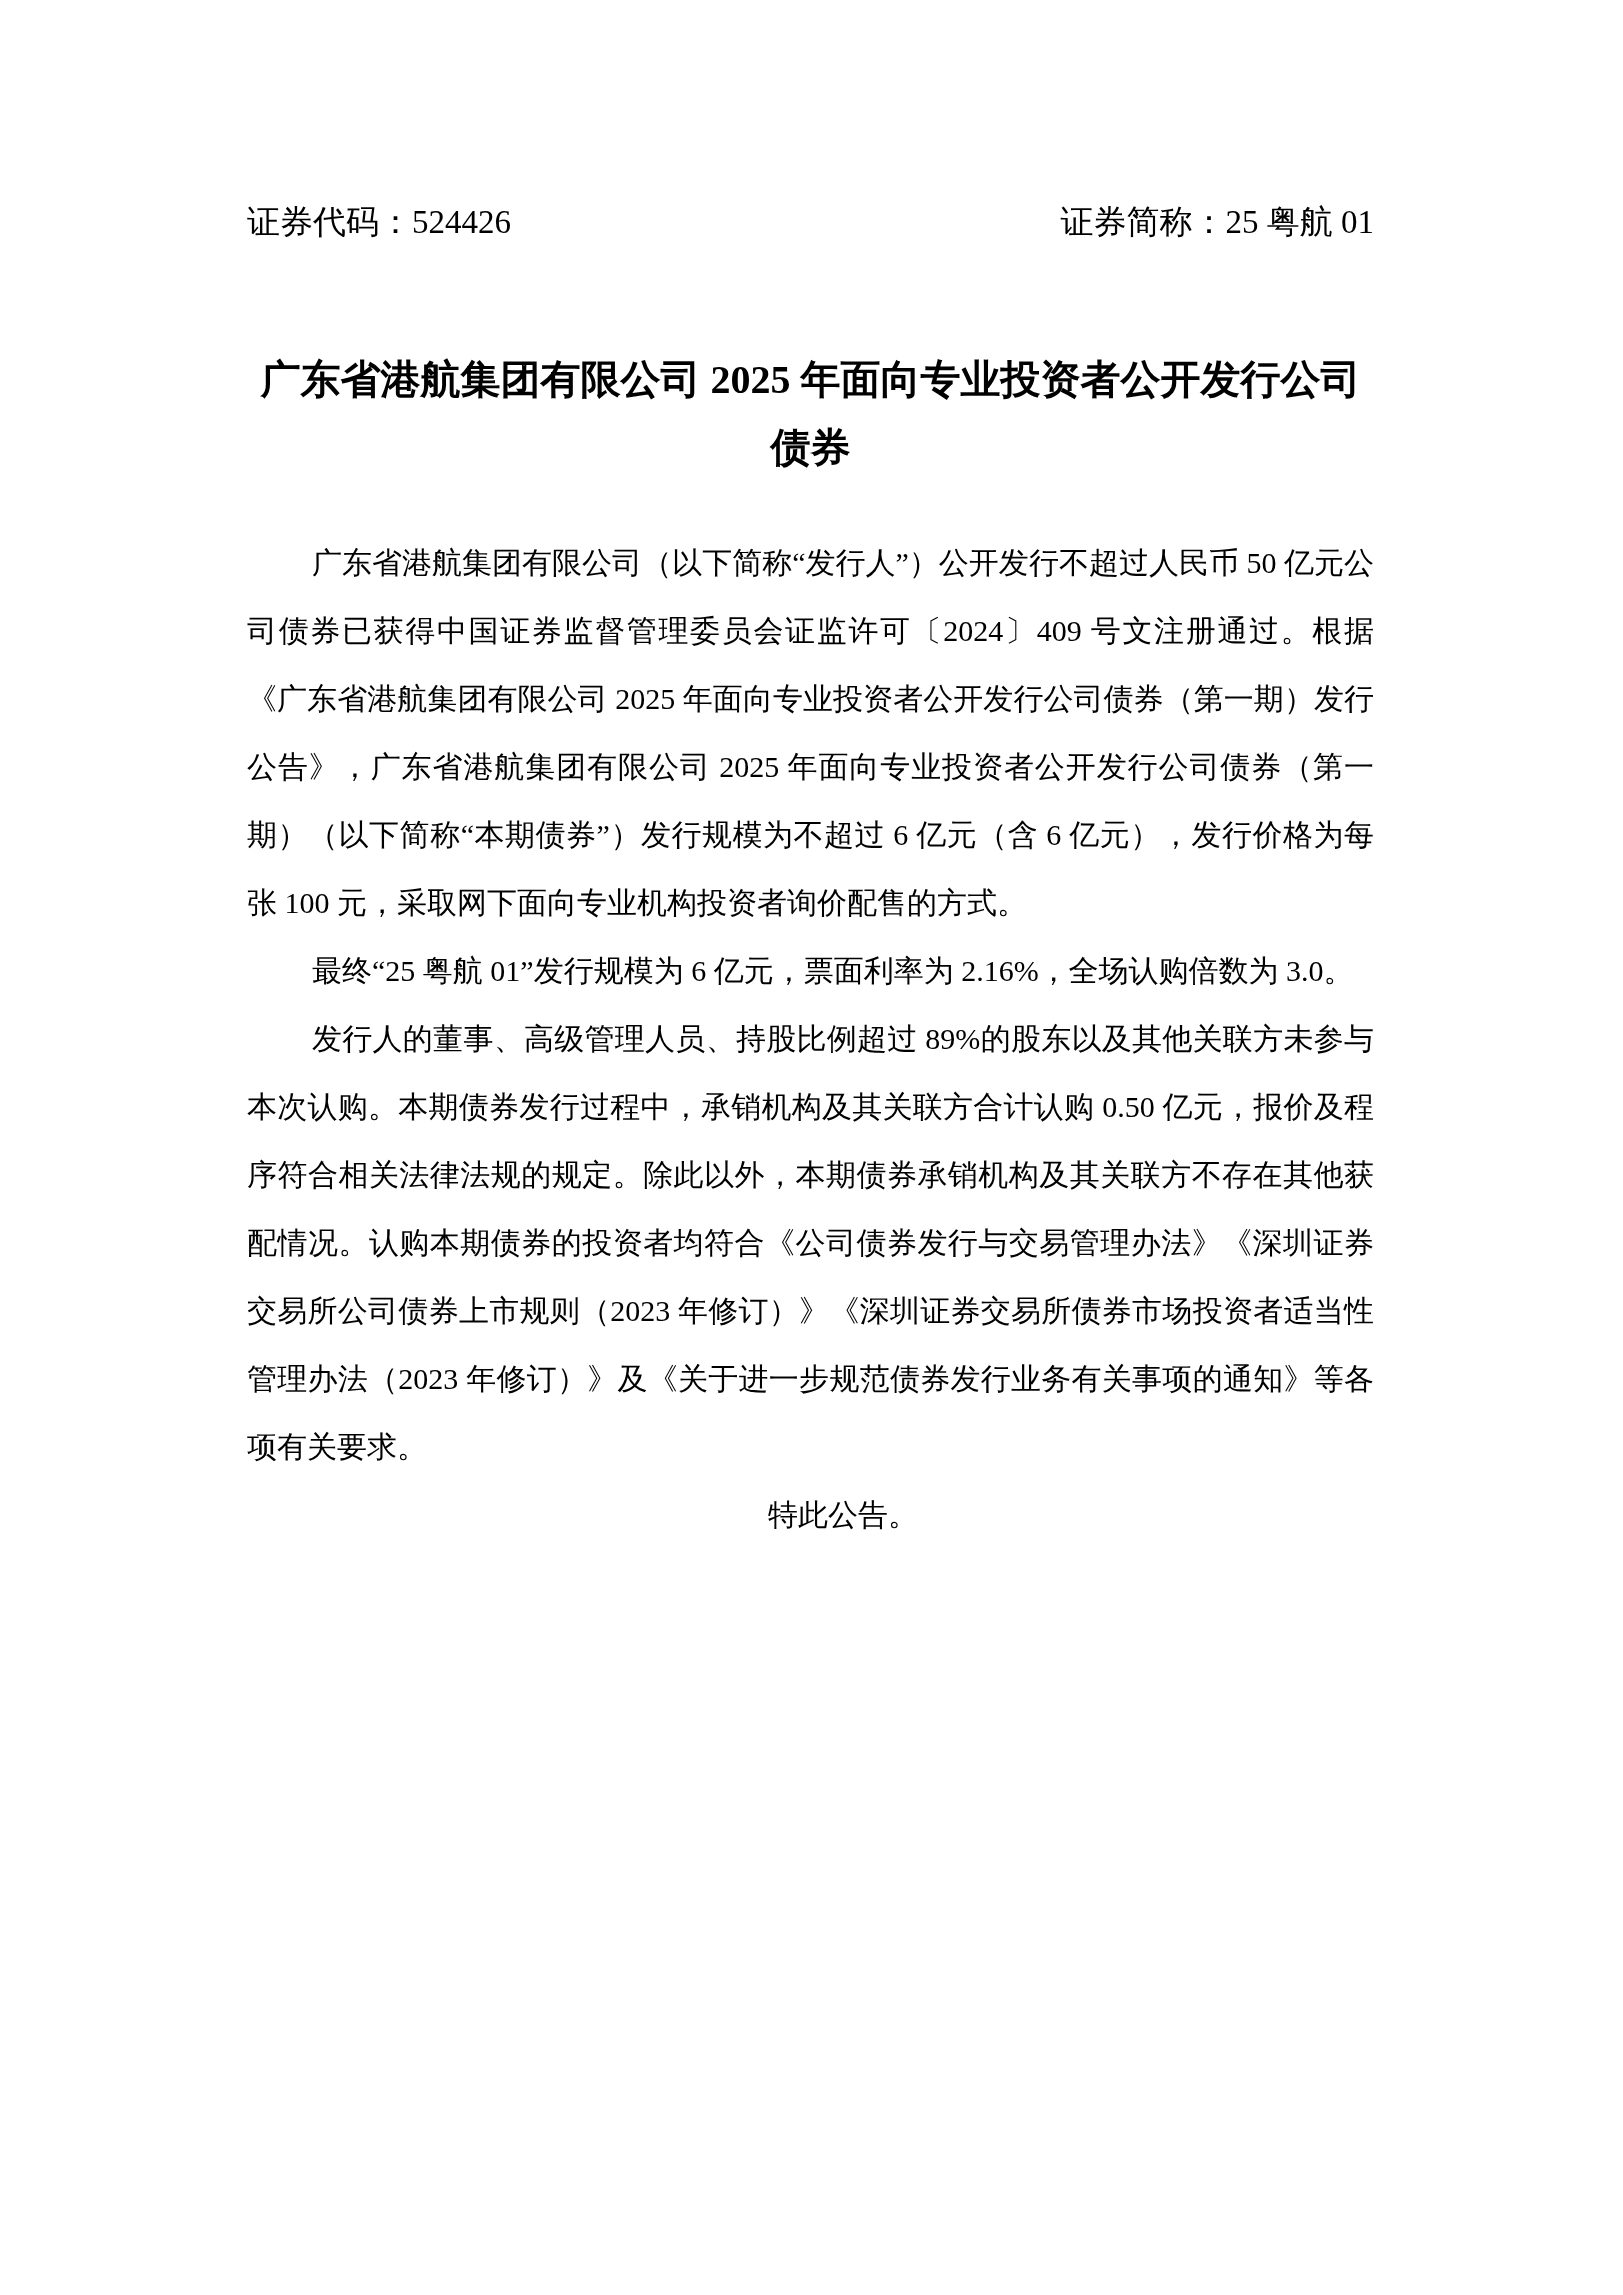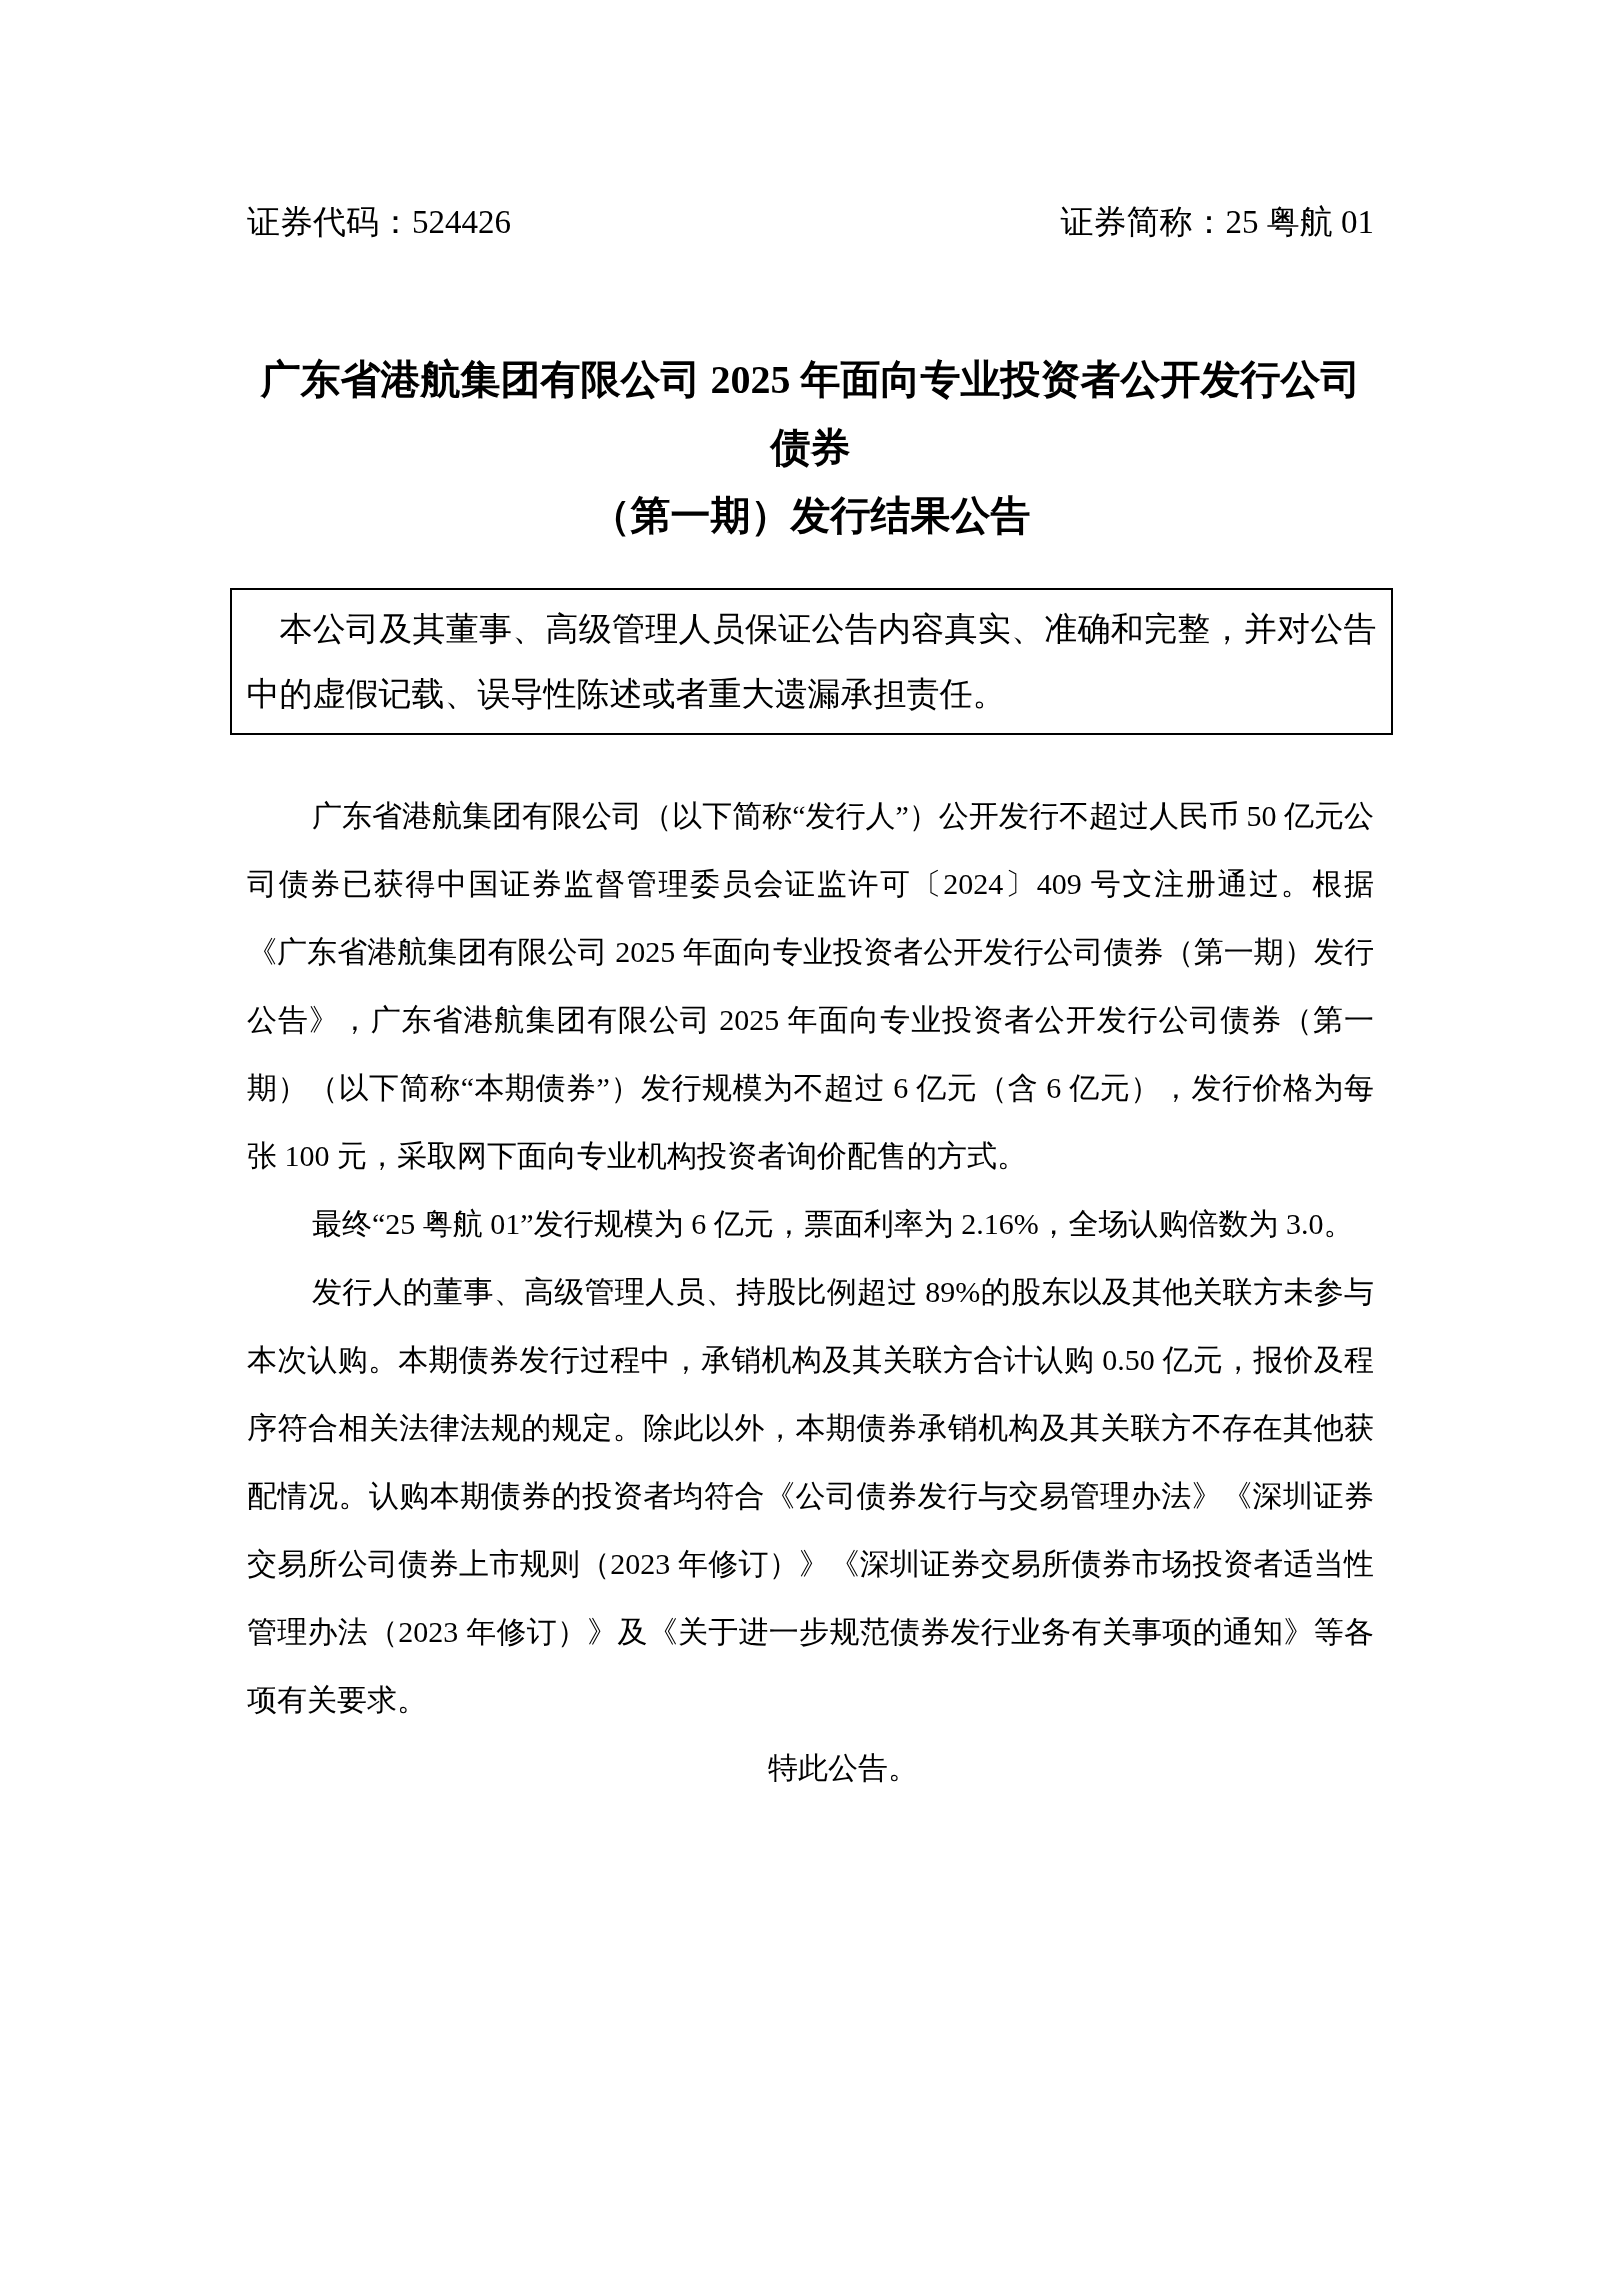--- a/index.html
+++ b/index.html
@@ -77,26 +77,22 @@
 <div class="page">
   <div class="content">
 
     <div class="doc-header">
       <span>证券代码：524426</span>
       <span>证券简称：25 粤航 01</span>
     </div>
 
     <div class="doc-title">
       <div>广东省港航集团有限公司 2025 年面向专业投资者公开发行公司债券</div>
-      <div>（第一期）发行结果公告</div>
     </div>
 
-    <div class="notice-box">
-      <p>本公司及其董事、高级管理人员保证公告内容真实、准确和完整，并对公告中的虚假记载、误导性陈述或者重大遗漏承担责任。</p>
-    </div>
 
     <div class="doc-body">
       <p>广东省港航集团有限公司（以下简称“发行人”）公开发行不超过人民币 50 亿元公司债券已获得中国证券监督管理委员会证监许可〔2024〕409 号文注册通过。根据《广东省港航集团有限公司 2025 年面向专业投资者公开发行公司债券（第一期）发行公告》，广东省港航集团有限公司 2025 年面向专业投资者公开发行公司债券（第一期）（以下简称“本期债券”）发行规模为不超过 6 亿元（含 6 亿元），发行价格为每张 100 元，采取网下面向专业机构投资者询价配售的方式。</p>
       <p>最终“25 粤航 01”发行规模为 6 亿元，票面利率为 2.16%，全场认购倍数为 3.0。</p>
       <p>发行人的董事、高级管理人员、持股比例超过 89%的股东以及其他关联方未参与本次认购。本期债券发行过程中，承销机构及其关联方合计认购 0.50 亿元，报价及程序符合相关法律法规的规定。除此以外，本期债券承销机构及其关联方不存在其他获配情况。认购本期债券的投资者均符合《公司债券发行与交易管理办法》《深圳证券交易所公司债券上市规则（2023 年修订）》《深圳证券交易所债券市场投资者适当性管理办法（2023 年修订）》及《关于进一步规范债券发行业务有关事项的通知》等各项有关要求。</p>
       <p class="no-justify">特此公告。</p>
     </div>
 
   </div>
 </div>

